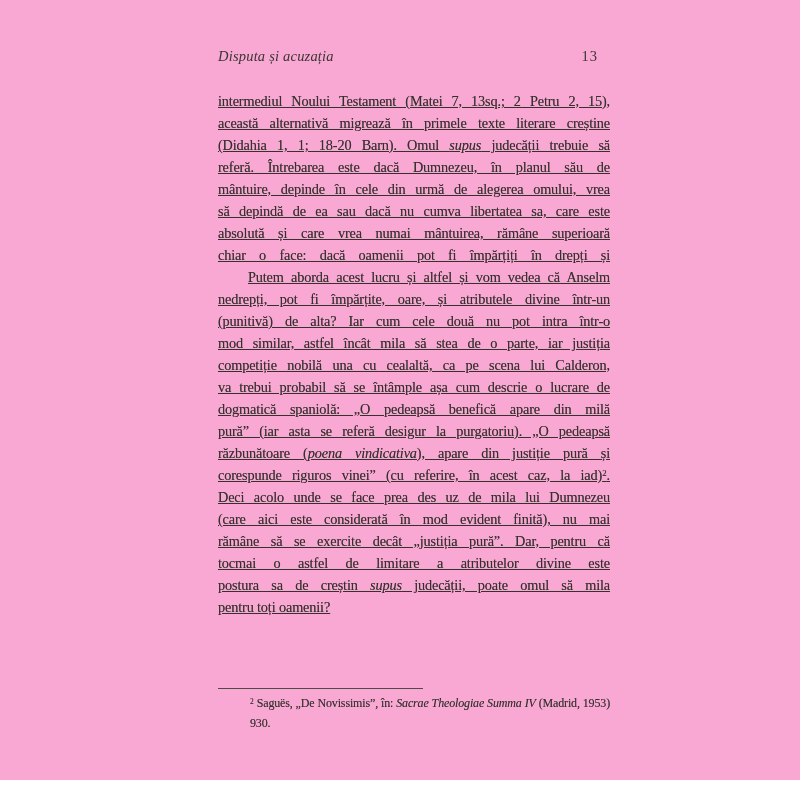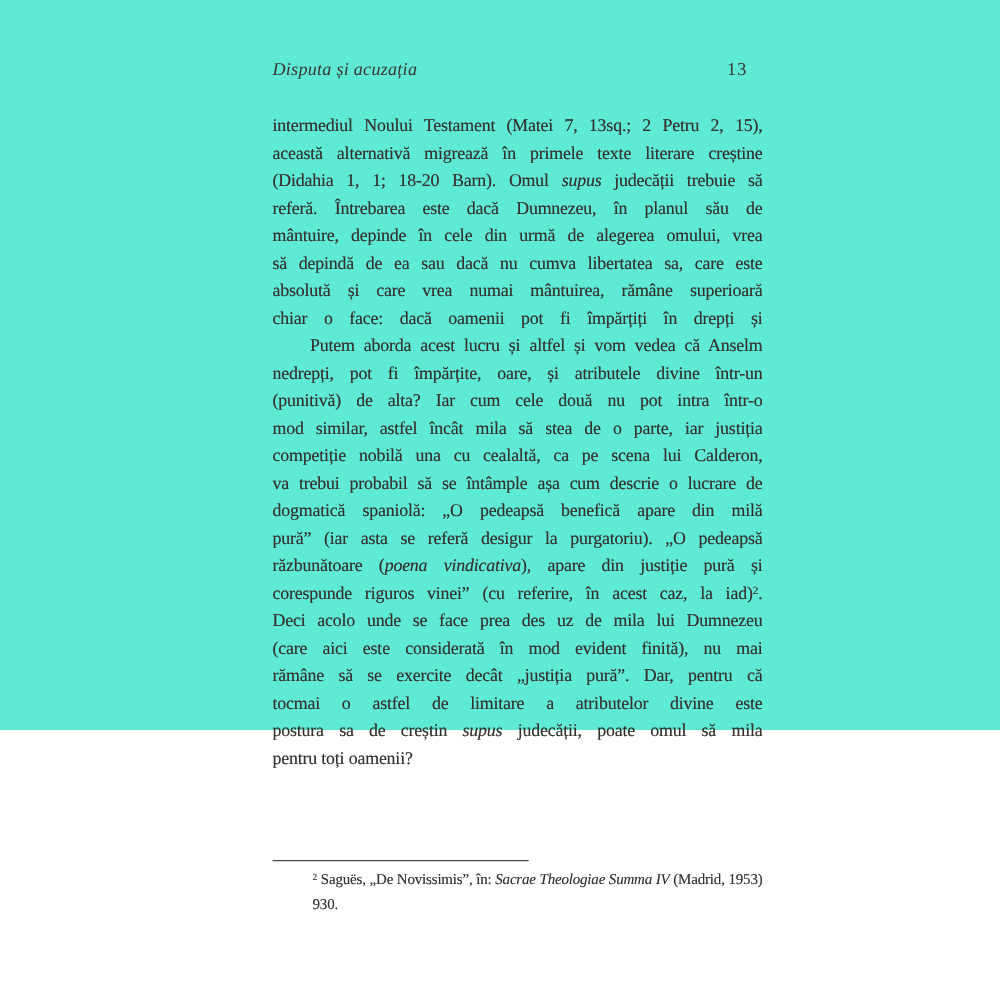--- a/index.html
+++ b/index.html
@@ -10,22 +10,22 @@
     width: 800px;
     height: 800px;
     background: #ffffff;
     font-family: "Liberation Serif", serif;
     color: #35312d;
     overflow: hidden;
   }
   .page {
     position: relative;
     width: 800px;
-    height: 584px;
-    background: #5eead4;
+    height: 780px;
+    background: #f9a8d4;
   }
   .header {
     position: absolute;
     left: 218px;
     top: 48px;
     width: 392px;
     display: flex;
     justify-content: space-between;
     align-items: baseline;
     font-size: 14.5px;
@@ -41,20 +41,21 @@
   }
   .bodytext {
     position: absolute;
     left: 218px;
     top: 90px;
     width: 392px;
     font-size: 14.3px;
     line-height: 22px;
     letter-spacing: -0.15px;
     text-shadow: 0 0 0.45px rgba(53, 49, 45, 0.55);
+    text-decoration: underline;
   }
   .line {
     height: 22px;
     overflow: hidden;
     text-align: justify;
     text-align-last: justify;
     text-justify: inter-word;
     white-space: normal;
   }
   .line.last {

